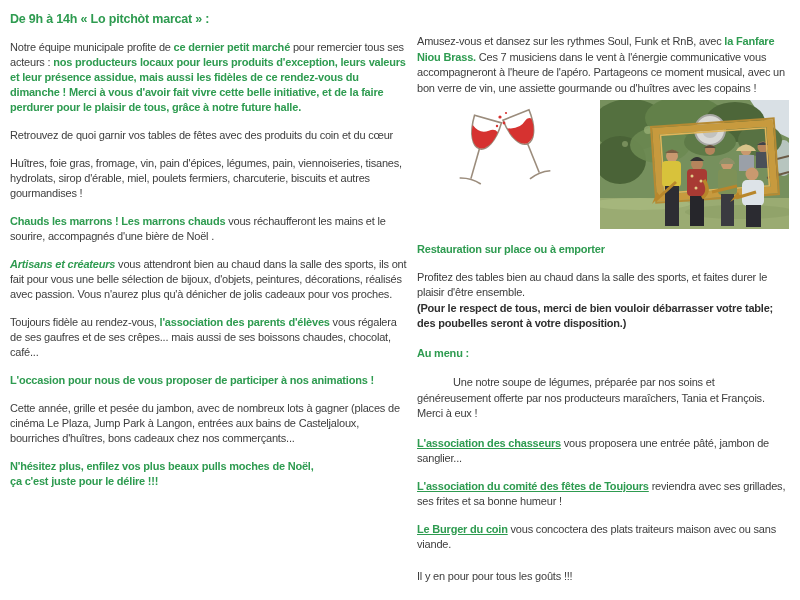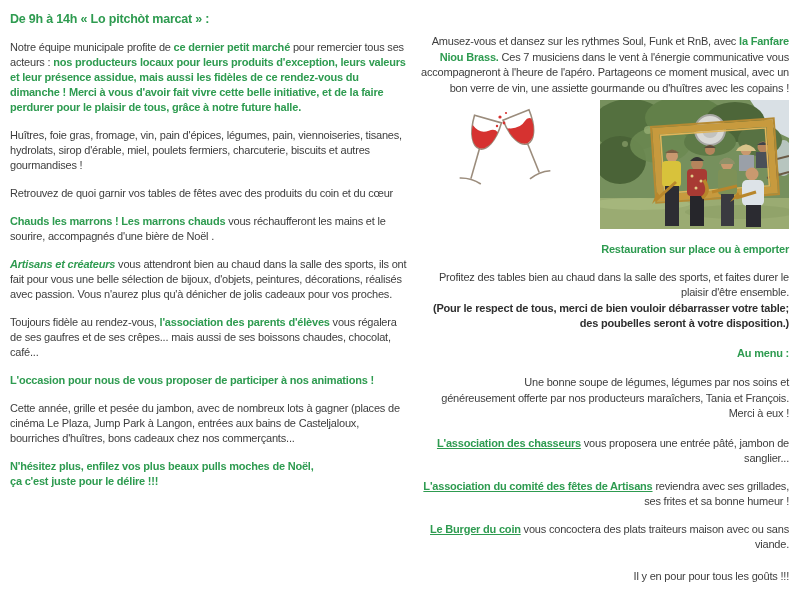--- a/index.html
+++ b/index.html
@@ -4,21 +4,21 @@
 <style>
   html,body{margin:0;padding:0;background:#ffffff;}
   .page{position:relative;width:800px;height:600px;background:#ffffff;overflow:hidden;
         font-family:"Liberation Sans",sans-serif;color:#3d3d3d;letter-spacing:-0.2px;}
   
   .col-left{position:absolute;left:10px;top:12px;width:398px;
             font-size:11px;line-height:15px;}
   .col-left p{margin:0 0 13px;}
   .title{color:#2e9b50;font-weight:bold;font-size:12.5px;margin:0 0 15px;}
   
-  .col-right{position:absolute;left:417px;top:34px;width:372px;text-align:right;
+  .col-right{position:absolute;left:417px;top:34px;width:372px;text-align:left;
              font-size:11px;line-height:15.5px;}
   .col-right p{margin:0 0 12px;}
   
   .g{color:#2e9b50;font-weight:bold;}
   .gi{color:#2e9b50;font-weight:bold;font-style:italic;}
   .gu{color:#2e9b50;font-weight:bold;text-decoration:underline;}
   .b{font-weight:bold;color:#2f2f2f;}
   .h-green{color:#2e9b50;font-weight:bold;margin:0 0 11px;}
   .menu-h{margin-left:7px;}
   .indent{text-indent:36px;}
@@ -31,23 +31,23 @@
 </head>
 <body>
 
 <div class="page">
 
   <div class="col-left">
     <p class="title">De 9h à 14h « Lo pitchòt marcat » :</p>
 
     <p><span>Notre équipe municipale profite de </span><span class="g">ce dernier petit marché</span><span> pour remercier tous ses acteurs : </span><span class="g">nos producteurs locaux pour leurs produits d'exception, leurs valeurs et leur présence assidue, mais aussi les fidèles de ce rendez-vous du dimanche ! Merci à vous d'avoir fait vivre cette belle initiative, et de la faire perdurer pour le plaisir de tous, grâce à notre future halle.</span></p>
 
+    <p>Retrouvez de quoi garnir vos tables de fêtes avec des produits du coin et du cœur</p>
+
     <p>Huîtres, foie gras, fromage, vin, pain d'épices, légumes, pain, viennoiseries, tisanes, hydrolats, sirop d'érable, miel, poulets fermiers, charcuterie, biscuits et autres gourmandises !</p>
-
-    <p>Retrouvez de quoi garnir vos tables de fêtes avec des produits du coin et du cœur</p>
 
 
     <p><span class="g">Chauds les marrons ! Les marrons chauds</span><span> vous réchaufferont les mains et le sourire, accompagnés d'une bière de Noël .</span></p>
 
     <p><span class="gi">Artisans et créateurs</span><span> vous attendront bien au chaud dans la salle des sports, ils ont fait pour vous une belle sélection de bijoux, d'objets, peintures, décorations, réalisés avec passion. Vous n'aurez plus qu'à dénicher de jolis cadeaux pour vos proches.</span></p>
 
     <p><span>Toujours fidèle au rendez-vous, </span><span class="g">l'association des parents d'élèves</span><span> vous régalera de ses gaufres et de ses crêpes... mais aussi de ses boissons chaudes, chocolat, café...</span></p>
 
     <p class="g">L'occasion pour nous de vous proposer de participer à nos animations !</p>
 
@@ -166,25 +166,25 @@
       </svg>
     </div>
 
     <p class="h-green">Restauration sur place ou à emporter</p>
 
     <p class="tight">Profitez des tables bien au chaud dans la salle des sports, et faites  durer le plaisir d'être ensemble.</p>
     <p class="b">(Pour le respect de tous, merci de bien vouloir débarrasser votre table; des poubelles seront à votre disposition.)</p>
 
     <p class="h-green menu-h" style="margin-top:14px">Au menu :</p>
 
-    <p class="indent" style="margin-top:14px">Une bonne soupe de légumes, légumes par nos soins et  généreusement offerte par nos producteurs maraîchers, Tania et François. Merci à eux !</p>
+    <p class="indent" style="margin-top:14px">Une notre soupe de légumes, préparée par nos soins et  généreusement offerte par nos producteurs maraîchers, Tania et François. Merci à eux !</p>
 
     <p style="margin-top:14px"><span class="gu">L'association des chasseurs</span><span>  vous proposera une entrée pâté, jambon de sanglier...</span></p>
 
-    <p><span class="gu">L'association du comité des fêtes de Artisans</span><span> reviendra avec ses grillades, ses frites et sa bonne humeur !</span></p>
+    <p><span class="gu">L'association du comité des fêtes de Toujours</span><span> reviendra avec ses grillades, ses frites et sa bonne humeur !</span></p>
 
     <p><span class="gu">Le Burger du coin</span><span> vous concoctera des plats traiteurs maison avec ou sans viande.</span></p>
 
     <p style="margin-top:16px">Il y en pour pour tous les goûts !!!</p>
 
   </div>
 
 </div>
 
 </body></html>

